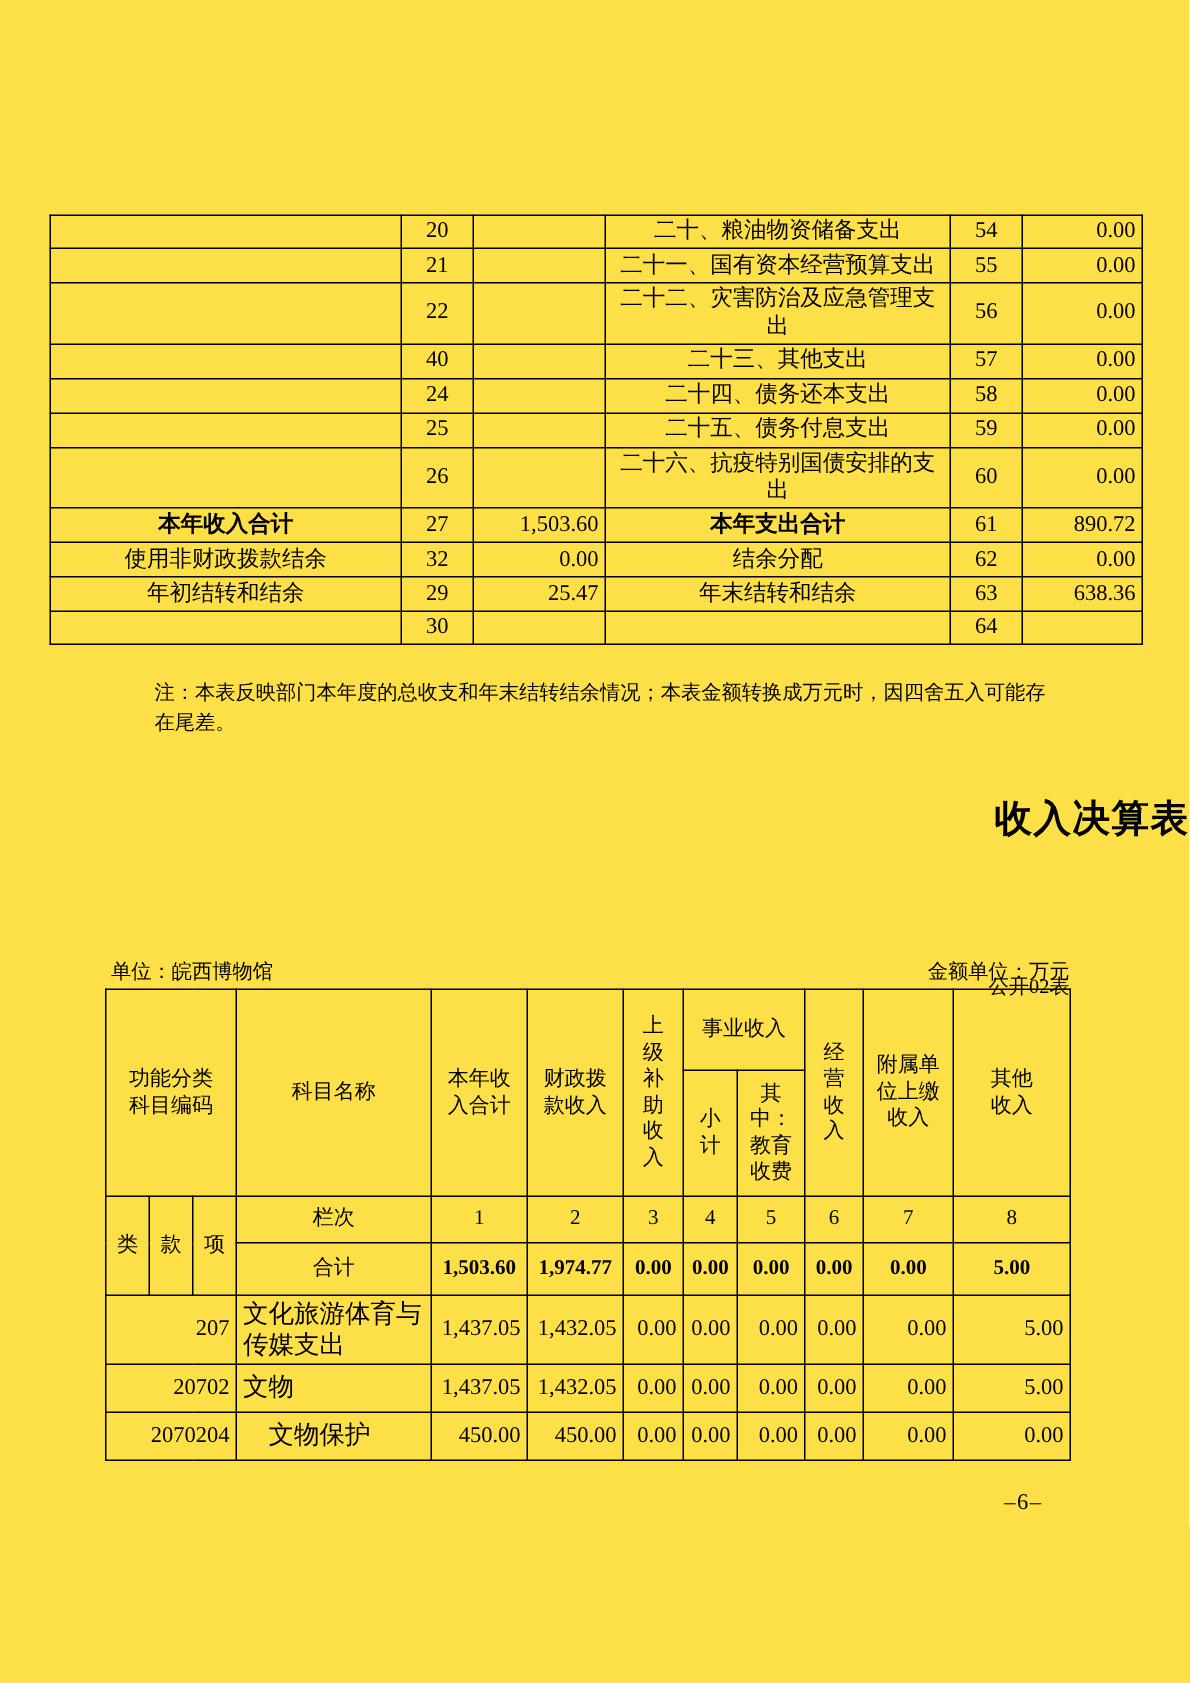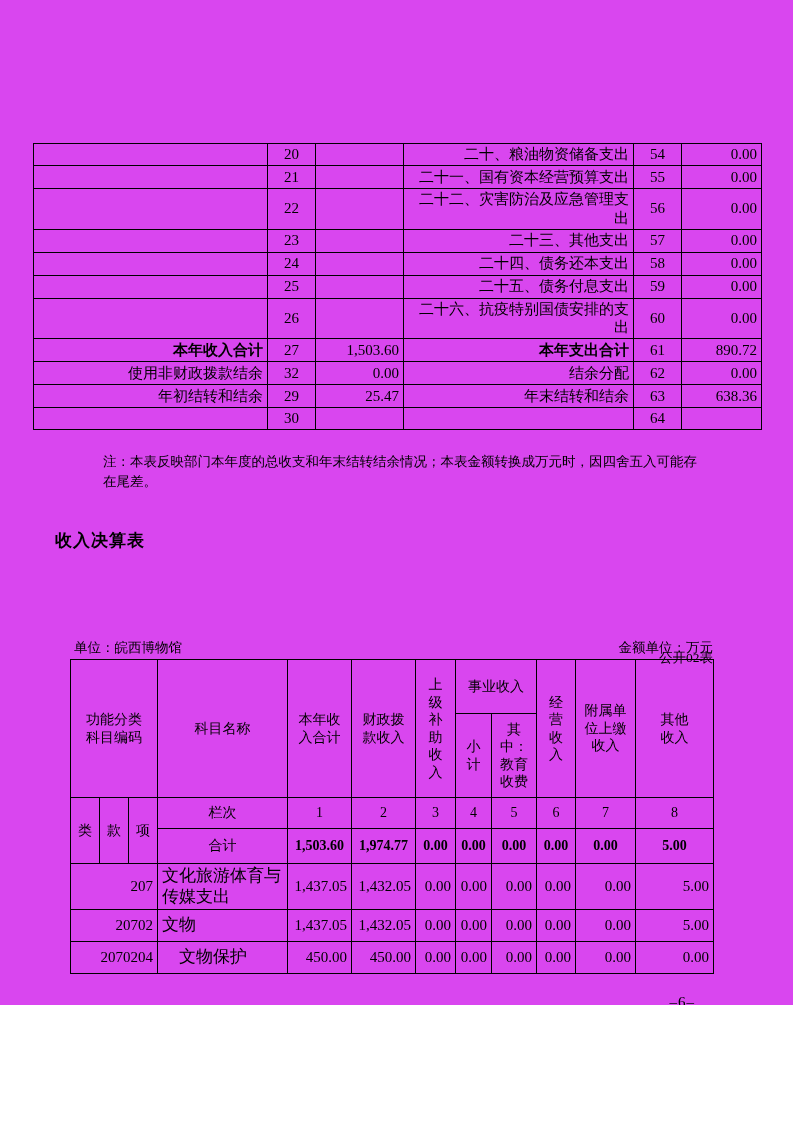--- a/index.html
+++ b/index.html
@@ -1,39 +1,39 @@
 <!DOCTYPE html>
 <html><head>
 <meta charset="utf-8">
 <style>
   html,body{margin:0;padding:0;background:#ffffff;}
   .page{
-    position:relative;width:793px;height:1005px;background:#d946ef;
+    position:relative;width:793px;height:1122px;background:#fde047;
     font-family:"Liberation Serif","DejaVu Serif",serif;color:#000;overflow:hidden;text-decoration:underline;
   }
   table{border-collapse:collapse;table-layout:fixed;}
   td{
     border:1px solid #000;vertical-align:middle;padding:1px 4px;
     font-size:14px;line-height:1.25;overflow:hidden;
   }
   .c{text-align:center}.r{text-align:right}.b{font-weight:bold}
   .num{font-size:15px;}
-  .nm{font-size:15px;word-break:break-all;text-align:right;}
+  .nm{font-size:15px;word-break:break-all;text-align:center;}
   .inm{font-size:17px;word-break:break-all;text-align:left;}
   .icode{font-size:15px;text-align:right;}
 
   .summary-table{position:absolute;left:33px;top:143px;width:728px;}
   .note{
     position:absolute;left:103px;top:452px;width:600px;
     font-size:13.5px;line-height:1.5;word-break:break-all;
   }
   .doc-title{
-    position:absolute;left:55px;right:0;top:529px;text-align:left;
+    position:absolute;left:55px;right:0;top:529px;text-align:right;
     font-family:"Liberation Sans","DejaVu Sans",sans-serif;
-    font-weight:700;font-size:17px;letter-spacing:1px;
+    font-weight:700;font-size:25px;letter-spacing:1px;
   }
   .form-label{position:absolute;right:80px;top:621px;font-size:13.5px;margin-top:28px;}
   .meta-row{
     position:absolute;left:74px;top:639px;width:639px;
     display:flex;justify-content:space-between;font-size:13.5px;
   }
   .income-table{position:absolute;left:70px;top:659px;width:643px;}
   .income-table thead td{text-align:center;white-space:pre-line;font-size:14px;}
   .page-number{position:absolute;right:98px;top:994px;font-size:15px;letter-spacing:1px;}
 </style>
@@ -71,21 +71,21 @@
         <tr style="height: 39px;">
           <td class="nm"></td>
           <td class="c num">22</td>
           <td class="r num"></td>
           <td class="nm">二十二、灾害防治及应急管理支出</td>
           <td class="c num">56</td>
           <td class="r num">0.00</td>
         </tr>
         <tr style="height: 23px;">
           <td class="nm"></td>
-          <td class="c num">23</td>
+          <td class="c num">40</td>
           <td class="r num"></td>
           <td class="nm">二十三、其他支出</td>
           <td class="c num">57</td>
           <td class="r num">0.00</td>
         </tr>
         <tr style="height: 23px;">
           <td class="nm"></td>
           <td class="c num">24</td>
           <td class="r num"></td>
           <td class="nm">二十四、债务还本支出</td>

